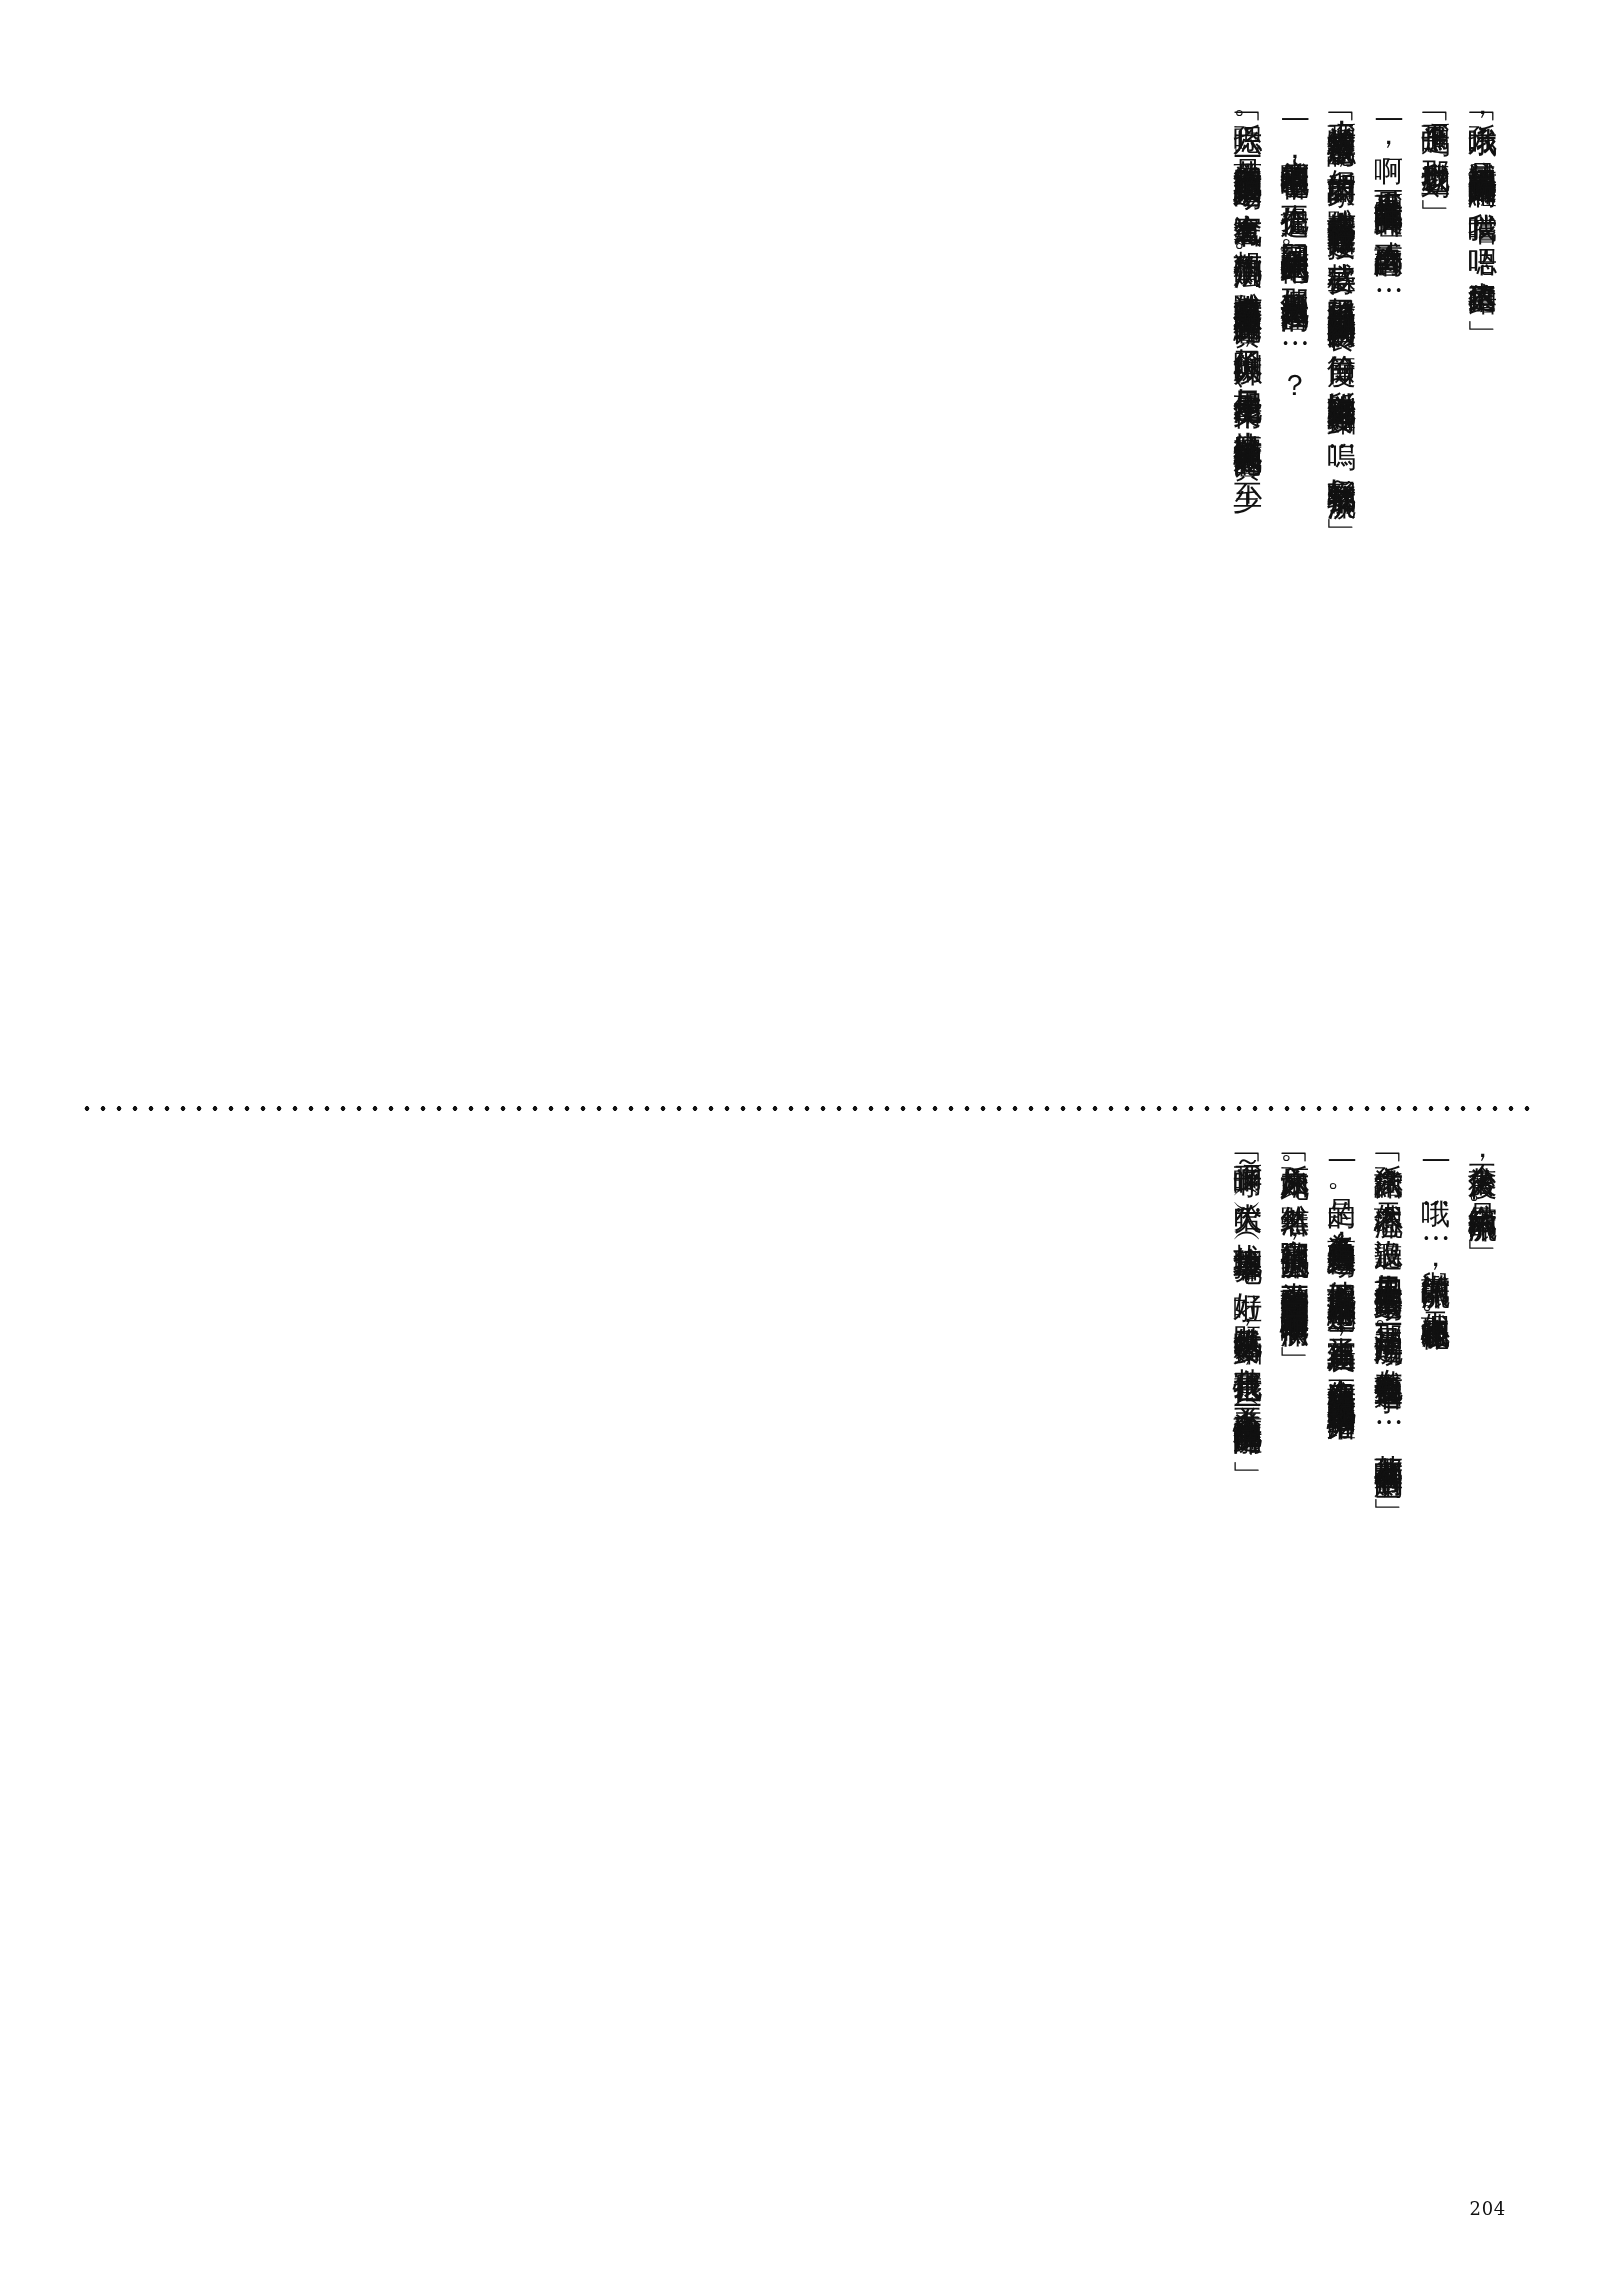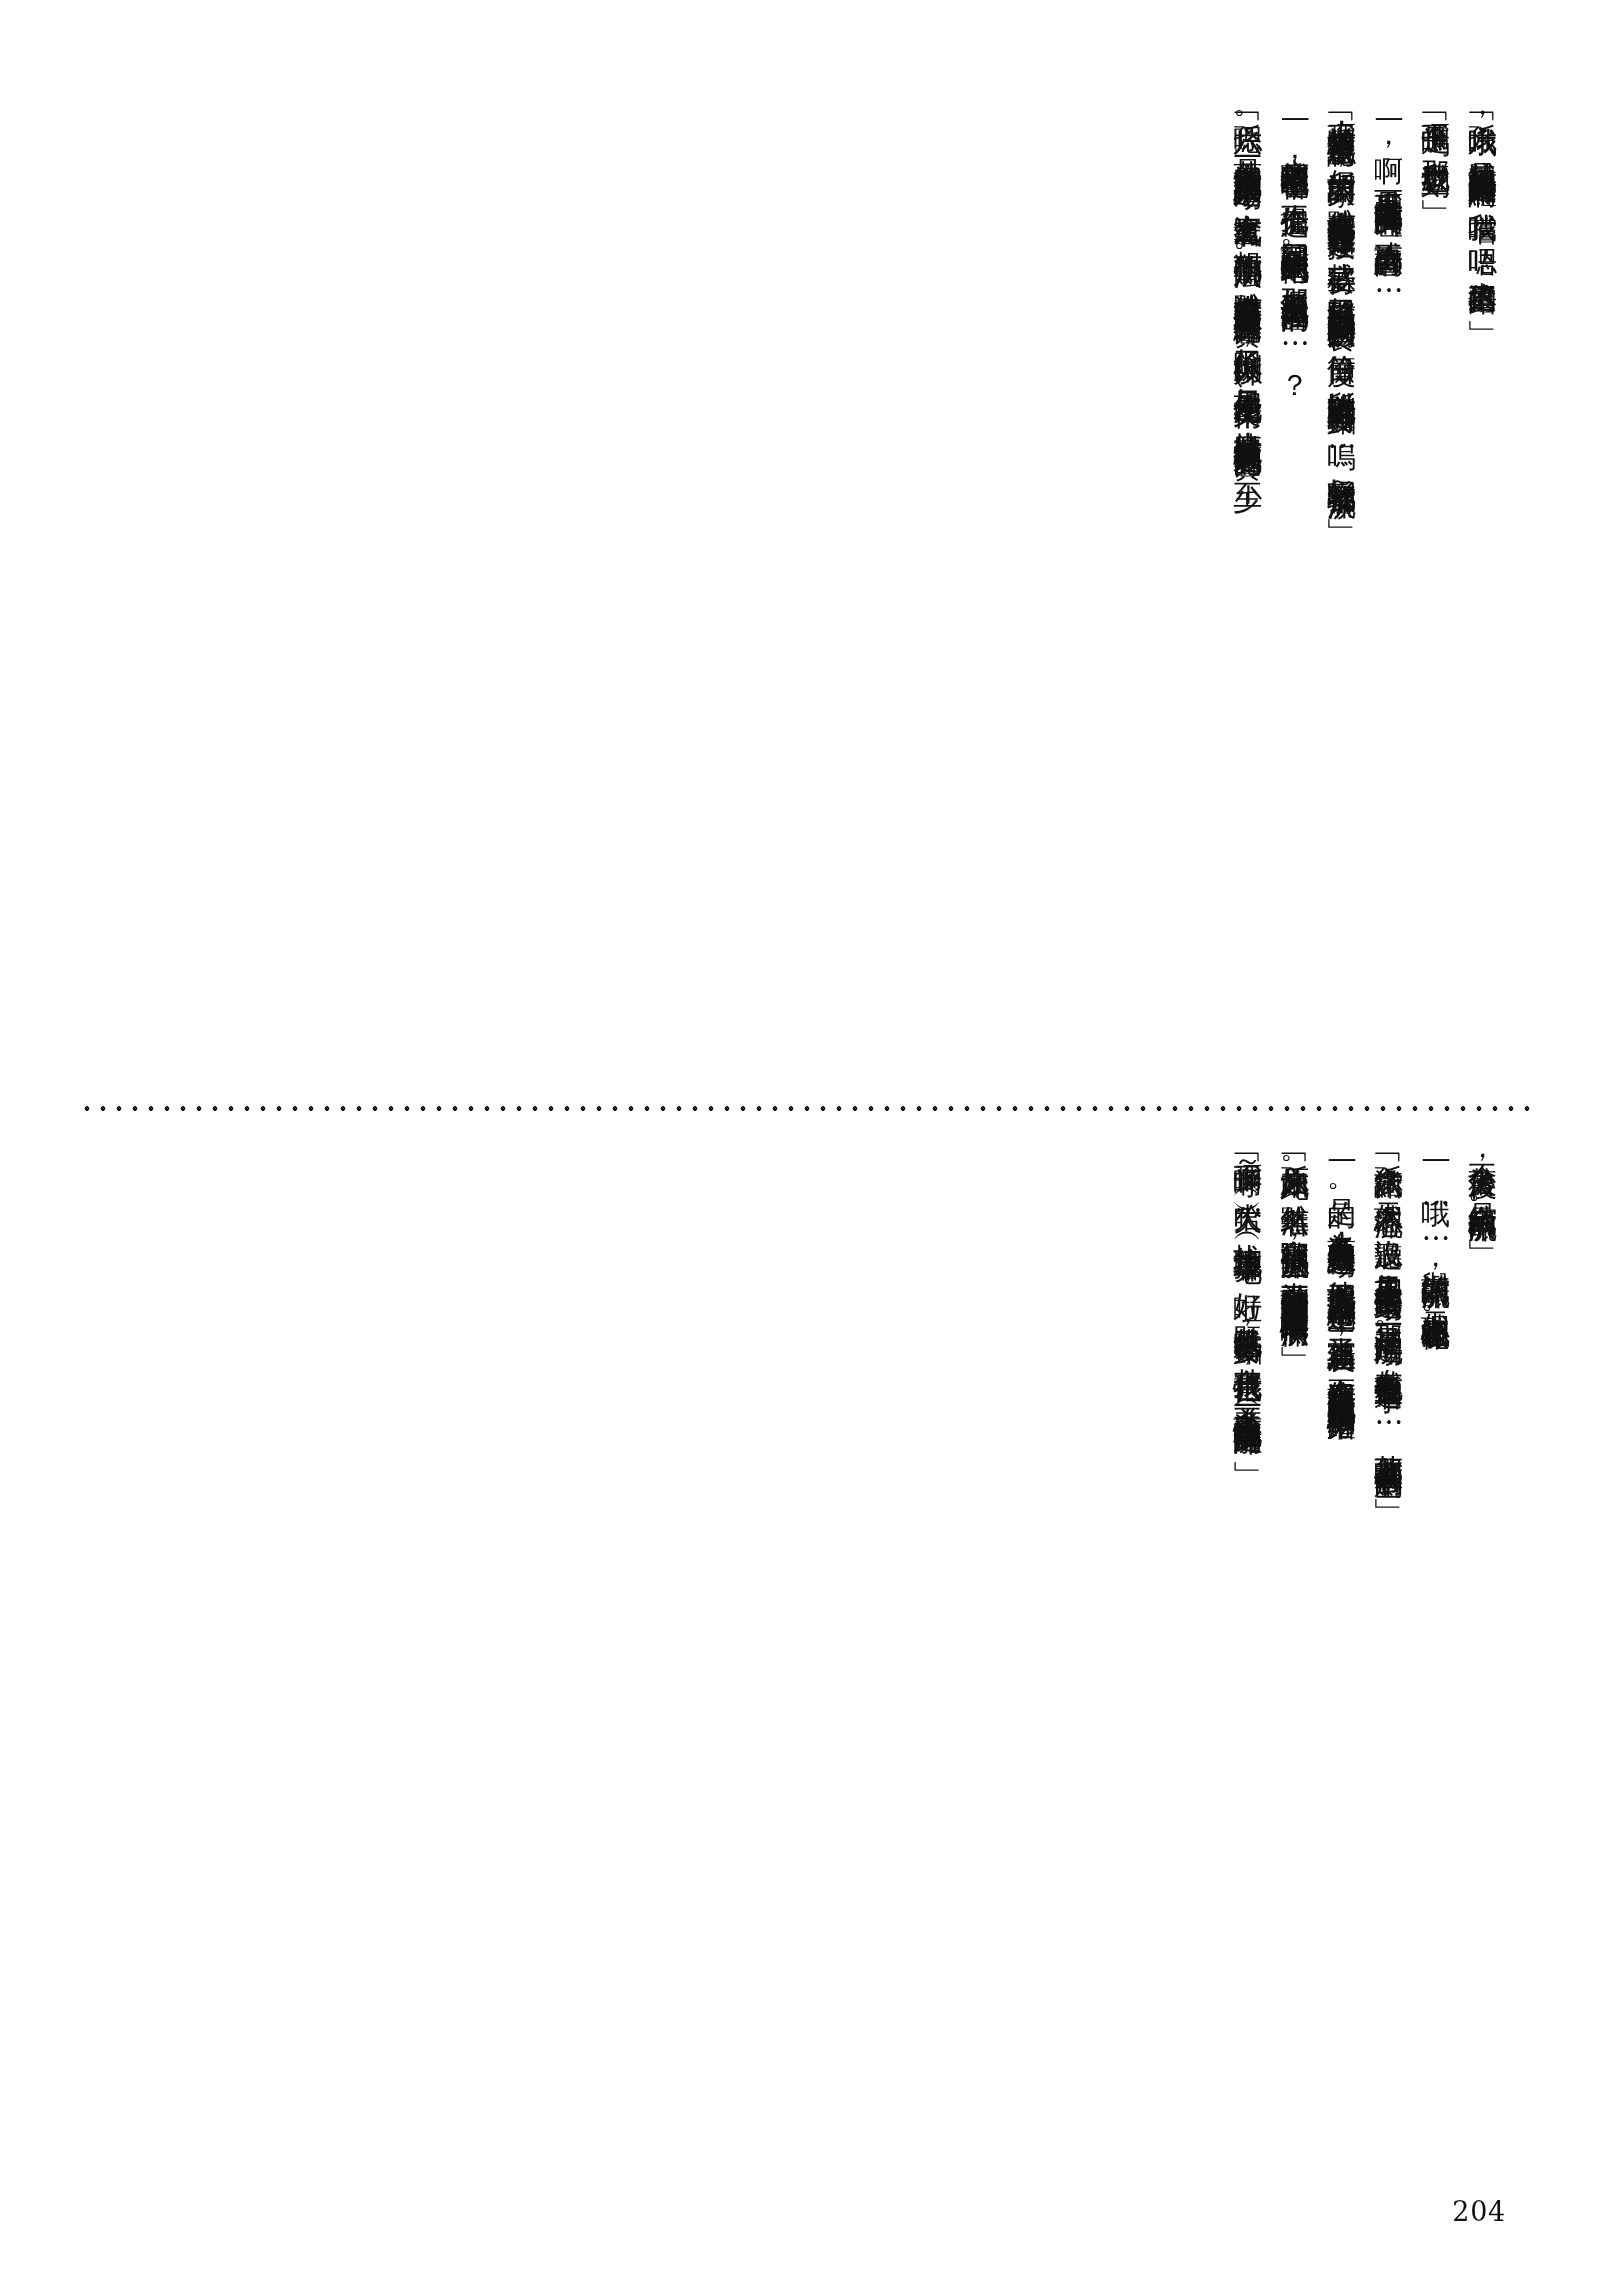--- a/index.html
+++ b/index.html
@@ -57,22 +57,22 @@
     height: 7.2px;
     background-image: radial-gradient(circle, #111111 2.3px, rgba(255,255,255,0) 2.6px);
     background-size: 16px 7.2px;
     background-repeat: repeat-x;
     background-position: left center;
   }
 
   .page-number {
     position: absolute;
     right: 108px;
-    bottom: 68px;
-    font-size: 27px;
+    bottom: 76px;
+    font-size: 18px;
     letter-spacing: 0.7px;
     color: #111111;
     font-family: "DejaVu Serif", "Liberation Serif", serif;
   }
 </style>
 </head>
 <body>
 
 <div class="page">
 

